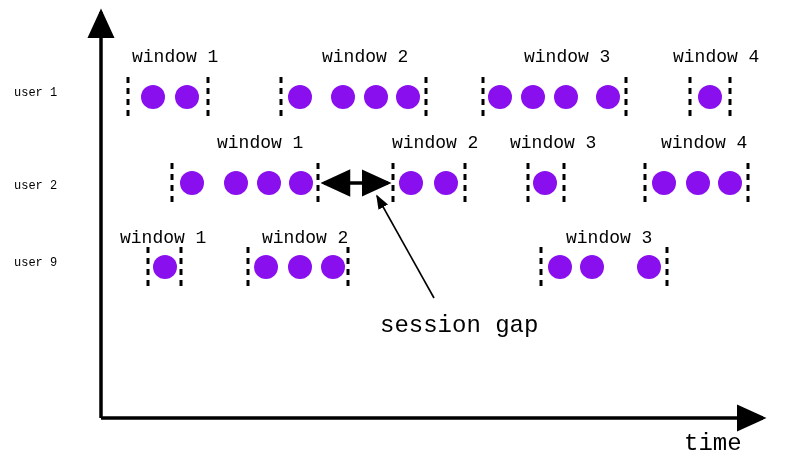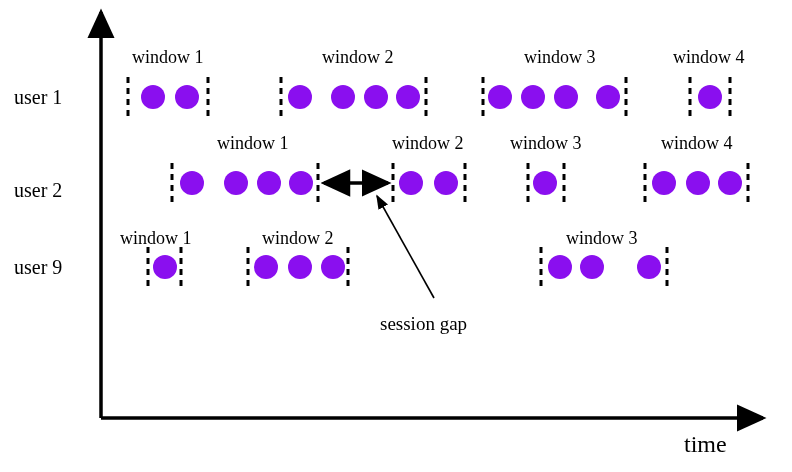--- a/index.html
+++ b/index.html
@@ -19,37 +19,37 @@
   }
   #svg-layer {
     position: absolute;
     left: 0;
     top: 0;
     width: 792px;
     height: 472px;
   }
   .lbl {
     position: absolute;
-    font-family: Liberation Serif, serif;
+    font-family: Liberation Mono, monospace;
     color: #000000;
     white-space: nowrap;
     line-height: 1;
     text-align: center;
   }
   .user-label {
-    font-size: 20px;
+    font-size: 12px;
   }
   .window-label {
     font-size: 18px;
   }
   .axis-label {
     font-size: 24px;
   }
   .annot-label {
-    font-size: 19px;
+    font-size: 24px;
   }
 </style>
 </head>
 <body>
 
 <div id="canvas">
   <svg id="svg-layer" viewBox="0 0 792 472" xmlns="http://www.w3.org/2000/svg">
     <defs>
       <marker id="arrowEnd" markerWidth="9" markerHeight="9" refX="7.5" refY="4.5" orient="auto" markerUnits="strokeWidth">
         <path d="M0,0.6 L8.5,4.5 L0,8.4 z" fill="#000000"></path>

